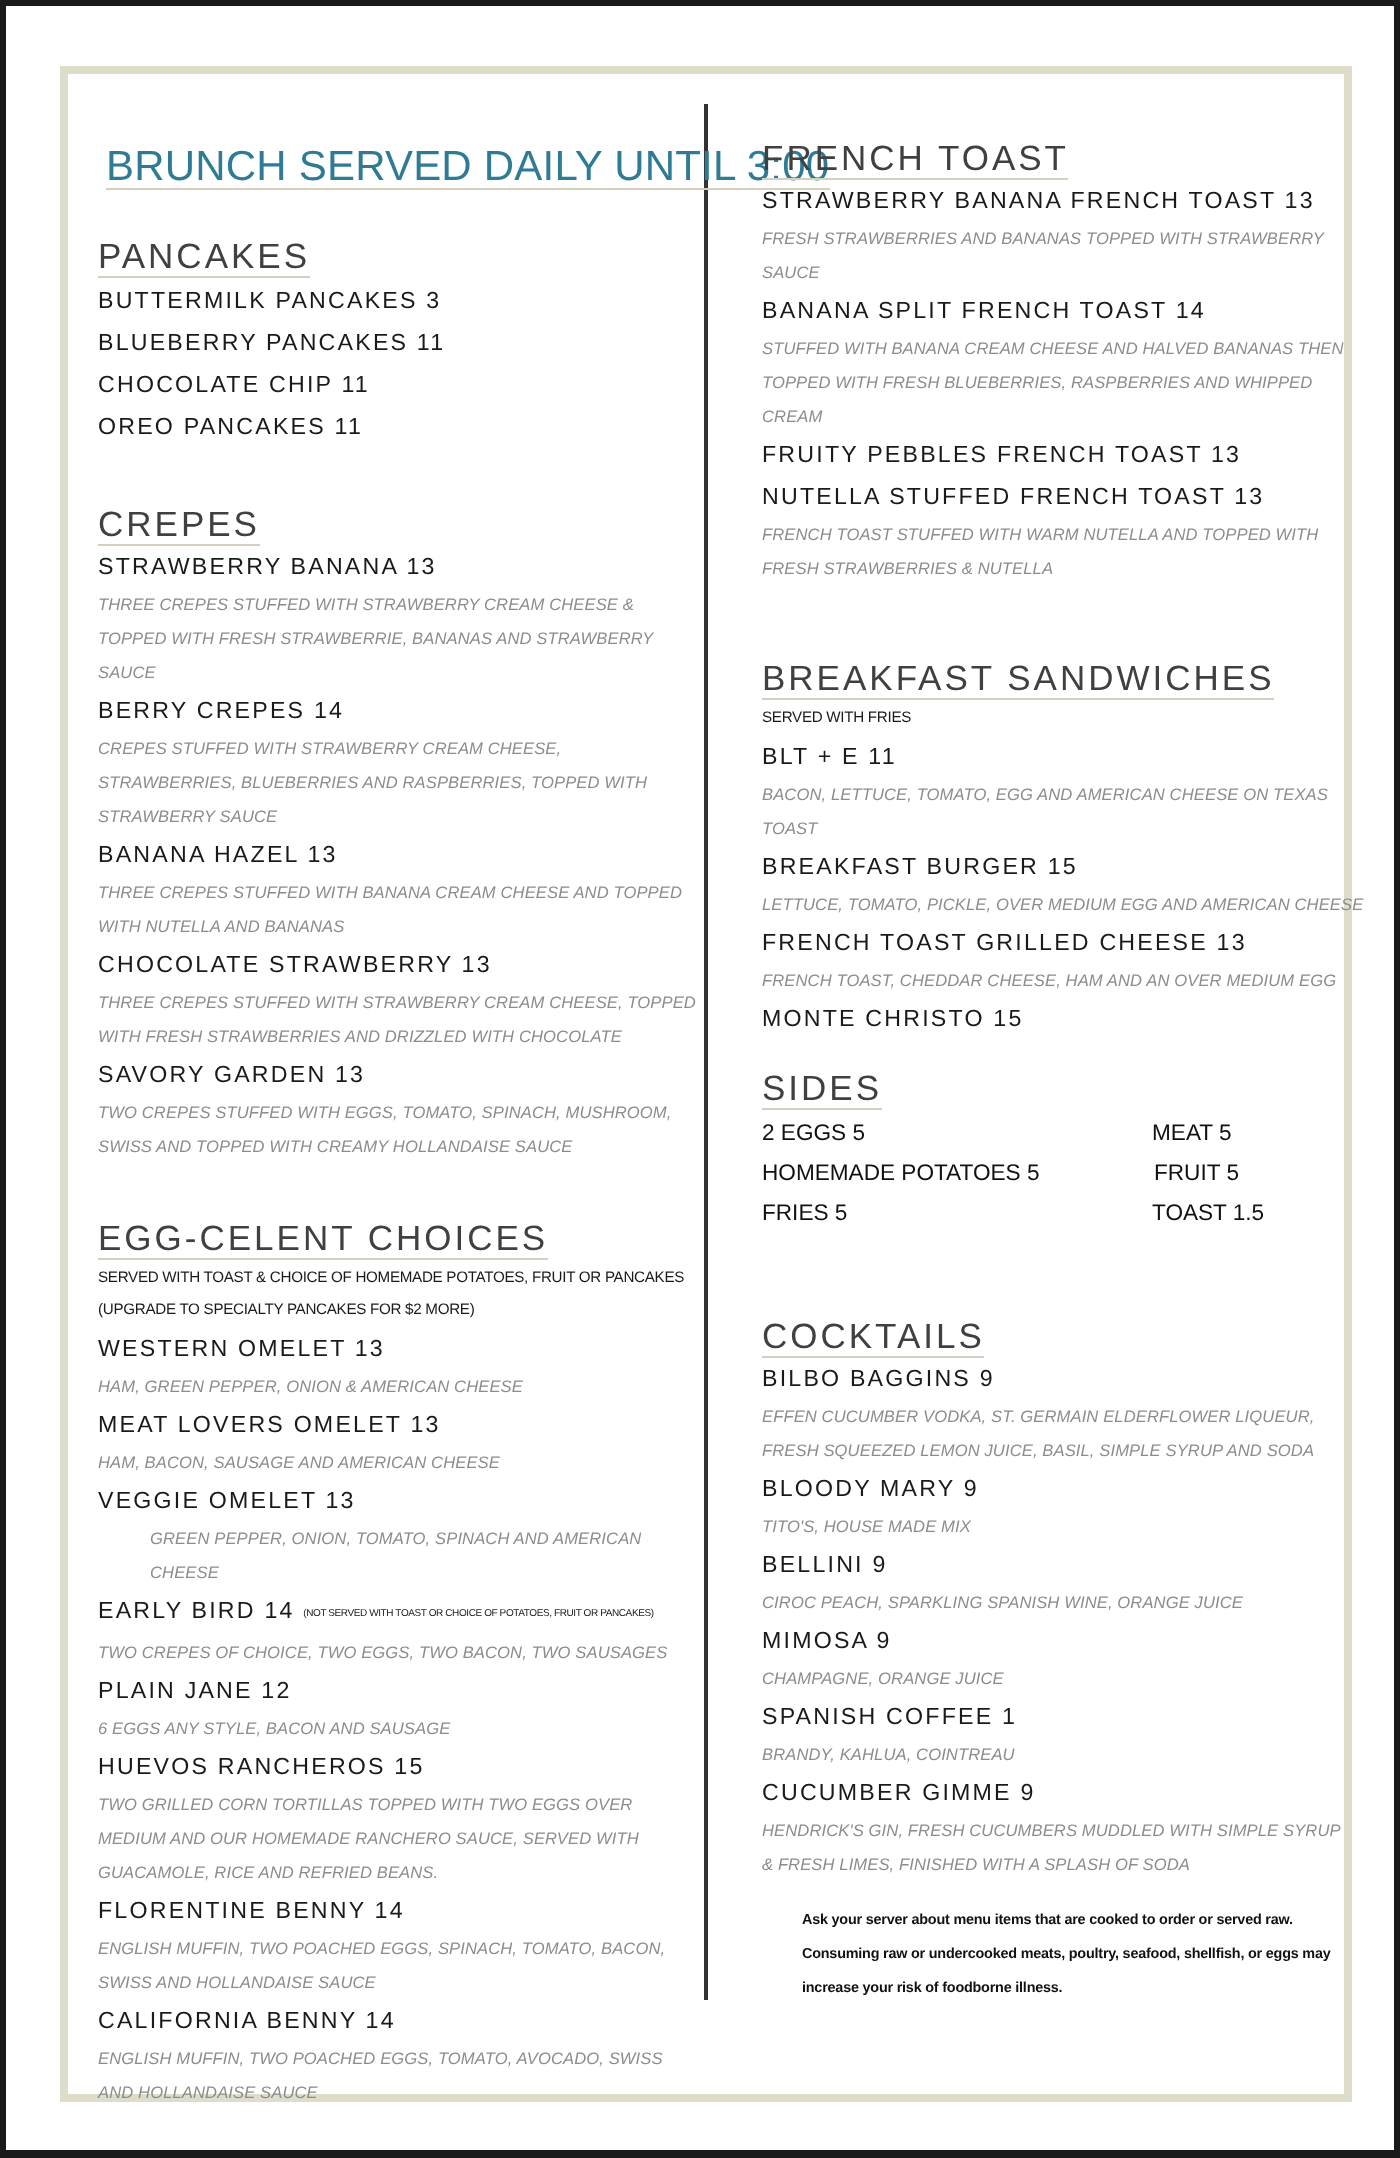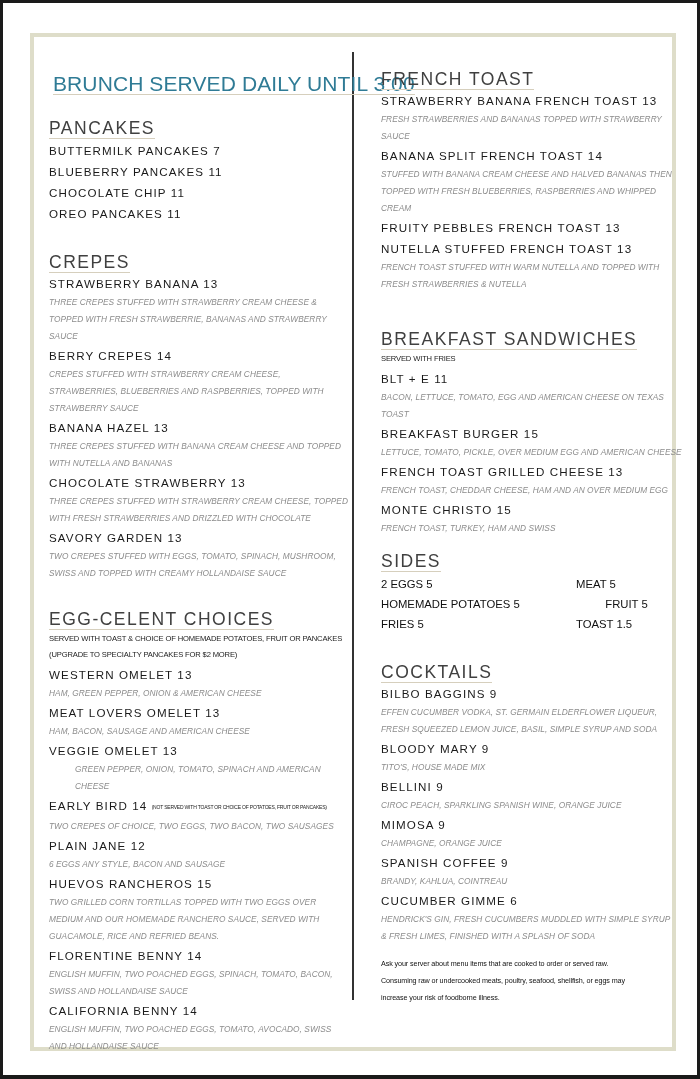--- a/index.html
+++ b/index.html
@@ -10,37 +10,37 @@
   .col { position: absolute; }
   .col.left { left: 46px; top: 70px; width: 300px; }
   .col.right { left: 378px; top: 66px; width: 292px; }
   .brunch { color: #2f7b95; font-size: 21px; letter-spacing: 0.1px; display: inline-block; border-bottom: 1.5px solid #d6cfbd; line-height: 21px; margin-left: 4px; white-space: nowrap; font-family: "Liberation Sans", sans-serif; }
   .sec-title { color: #404040; font-size: 17.5px; letter-spacing: 1.5px; display: inline-block; border-bottom: 1.5px solid #d6cfbd; line-height: 20px; white-space: nowrap; font-family: "Liberation Sans", sans-serif; }
   .item-name { font-size: 11.6px; letter-spacing: 1.1px; color: #1a1a1a; white-space: nowrap; line-height: 21px; font-family: "Liberation Sans", sans-serif; }
   .item-desc { font-size: 8.3px; font-style: italic; color: #8c8c8c; line-height: 17px; font-family: "Liberation Sans", sans-serif; letter-spacing: 0.05px; }
   .note { font-size: 7.6px; color: #1a1a1a; line-height: 18px; white-space: nowrap; letter-spacing: -0.15px; font-family: "Liberation Sans", sans-serif; }
   .small-note { font-size: 5px; letter-spacing: -0.2px; vertical-align: 1px; }
   .sides-grid { display: grid; grid-template-columns: 195px 100px; font-family: "Liberation Sans", sans-serif; font-size: 11.3px; color: #111; line-height: 20px; }
-  .disclaimer { font-family: "Liberation Sans", sans-serif; font-weight: normal; font-size: 7.2px; line-height: 17px; color: #111; white-space: nowrap; letter-spacing: -0.1px; }
+  .disclaimer { font-family: "Liberation Sans", sans-serif; font-weight: bold; font-size: 7.2px; line-height: 17px; color: #111; white-space: nowrap; letter-spacing: -0.1px; margin-left: 20px; }
 </style>
 </head>
 <body>
 
 <div class="outer">
   <div class="frame"></div>
   <div class="divider"></div>
 
   <div class="col left">
     <div class="brunch">BRUNCH SERVED DAILY UNTIL 3:00</div>
 
     
     <div style="margin-top:23px;">
       <div class="sec-title">PANCAKES</div>
       <div style="margin-top:1px;">
-        <div class="item-name">BUTTERMILK PANCAKES 7</div>
+        <div class="item-name">BUTTERMILK PANCAKES 3</div>
         <div class="item-name">BLUEBERRY PANCAKES 11</div>
         <div class="item-name">CHOCOLATE CHIP 11</div>
         <div class="item-name">OREO PANCAKES 11</div>
       </div>
     </div>
 
     
     <div style="margin-top:28px;">
       <div class="sec-title">CREPES</div>
       <div class="item-name">STRAWBERRY BANANA 13</div>
@@ -98,48 +98,47 @@
     <div style="margin-top:36px;">
       <div class="sec-title">BREAKFAST SANDWICHES</div>
       <div class="note">SERVED WITH FRIES</div>
       <div class="item-name">BLT + E 11</div>
       <div class="item-desc">BACON, LETTUCE, TOMATO, EGG AND AMERICAN CHEESE ON TEXAS TOAST</div>
       <div class="item-name">BREAKFAST BURGER 15</div>
       <div class="item-desc" style="white-space:nowrap;">LETTUCE, TOMATO, PICKLE, OVER MEDIUM EGG AND AMERICAN CHEESE</div>
       <div class="item-name">FRENCH TOAST GRILLED CHEESE 13</div>
       <div class="item-desc">FRENCH TOAST, CHEDDAR CHEESE, HAM AND AN OVER MEDIUM EGG</div>
       <div class="item-name">MONTE CHRISTO 15</div>
-      <div class="item-desc">FRENCH TOAST, TURKEY, HAM AND SWISS</div>
     </div>
 
     <div style="margin-top:14px;">
       <div class="sec-title">SIDES</div>
       <div class="sides-grid" style="margin-top:2px;">
         <div>2 EGGS 5</div>
         <div>MEAT 5</div>
         <div>HOMEMADE POTATOES 5</div>
-        <div style="padding-left:1px;text-align:center;">FRUIT 5</div>
+        <div style="padding-left:1px;">FRUIT 5</div>
         <div>FRIES 5</div>
         <div>TOAST 1.5</div>
       </div>
     </div>
 
-    <div style="margin-top:28px;">
+    <div style="margin-top:41px;">
       <div class="sec-title">COCKTAILS</div>
       <div class="item-name">BILBO BAGGINS 9</div>
       <div class="item-desc">EFFEN CUCUMBER VODKA, ST. GERMAIN ELDERFLOWER LIQUEUR, FRESH SQUEEZED LEMON JUICE, BASIL, SIMPLE SYRUP AND SODA</div>
       <div class="item-name">BLOODY MARY 9</div>
       <div class="item-desc">TITO'S, HOUSE MADE MIX</div>
       <div class="item-name">BELLINI 9</div>
       <div class="item-desc">CIROC PEACH, SPARKLING SPANISH WINE, ORANGE JUICE</div>
       <div class="item-name">MIMOSA 9</div>
       <div class="item-desc">CHAMPAGNE, ORANGE JUICE</div>
-      <div class="item-name">SPANISH COFFEE 9</div>
+      <div class="item-name">SPANISH COFFEE 1</div>
       <div class="item-desc">BRANDY, KAHLUA, COINTREAU</div>
-      <div class="item-name">CUCUMBER GIMME 6</div>
+      <div class="item-name">CUCUMBER GIMME 9</div>
       <div class="item-desc">HENDRICK'S GIN, FRESH CUCUMBERS MUDDLED WITH SIMPLE SYRUP &amp; FRESH LIMES, FINISHED WITH A SPLASH OF SODA</div>
     </div>
 
     <div style="margin-top:10px;">
       <div class="disclaimer">Ask your server about menu items that are cooked to order or served raw.</div>
       <div class="disclaimer">Consuming raw or undercooked meats, poultry, seafood, shellfish, or eggs may</div>
       <div class="disclaimer">increase your risk of foodborne illness.</div>
     </div>
   </div>
 </div>

